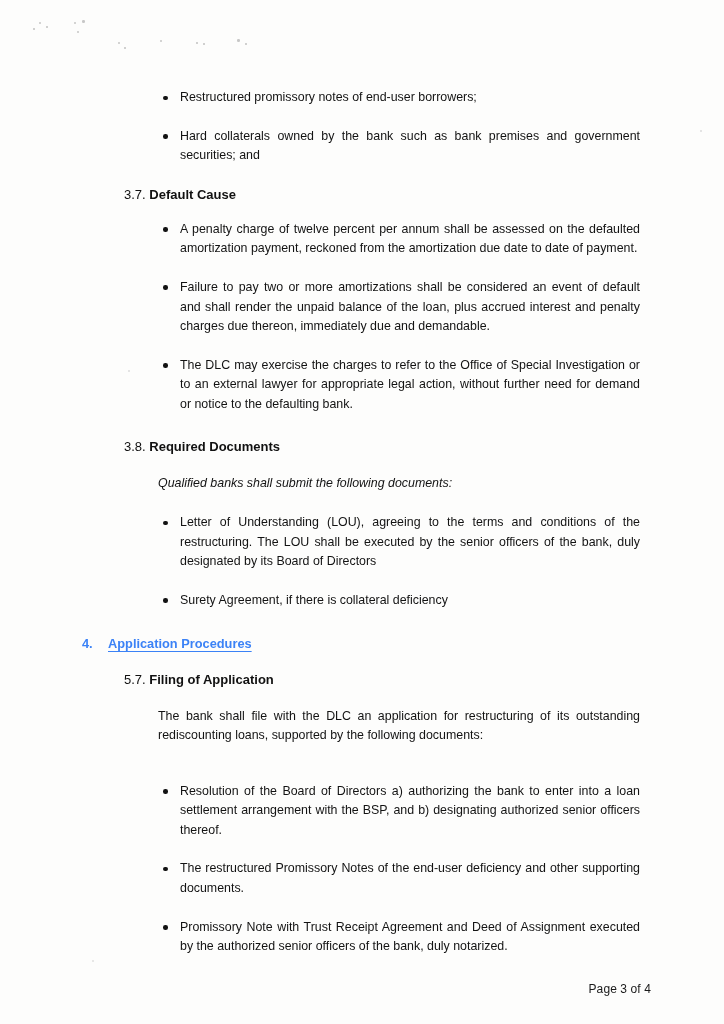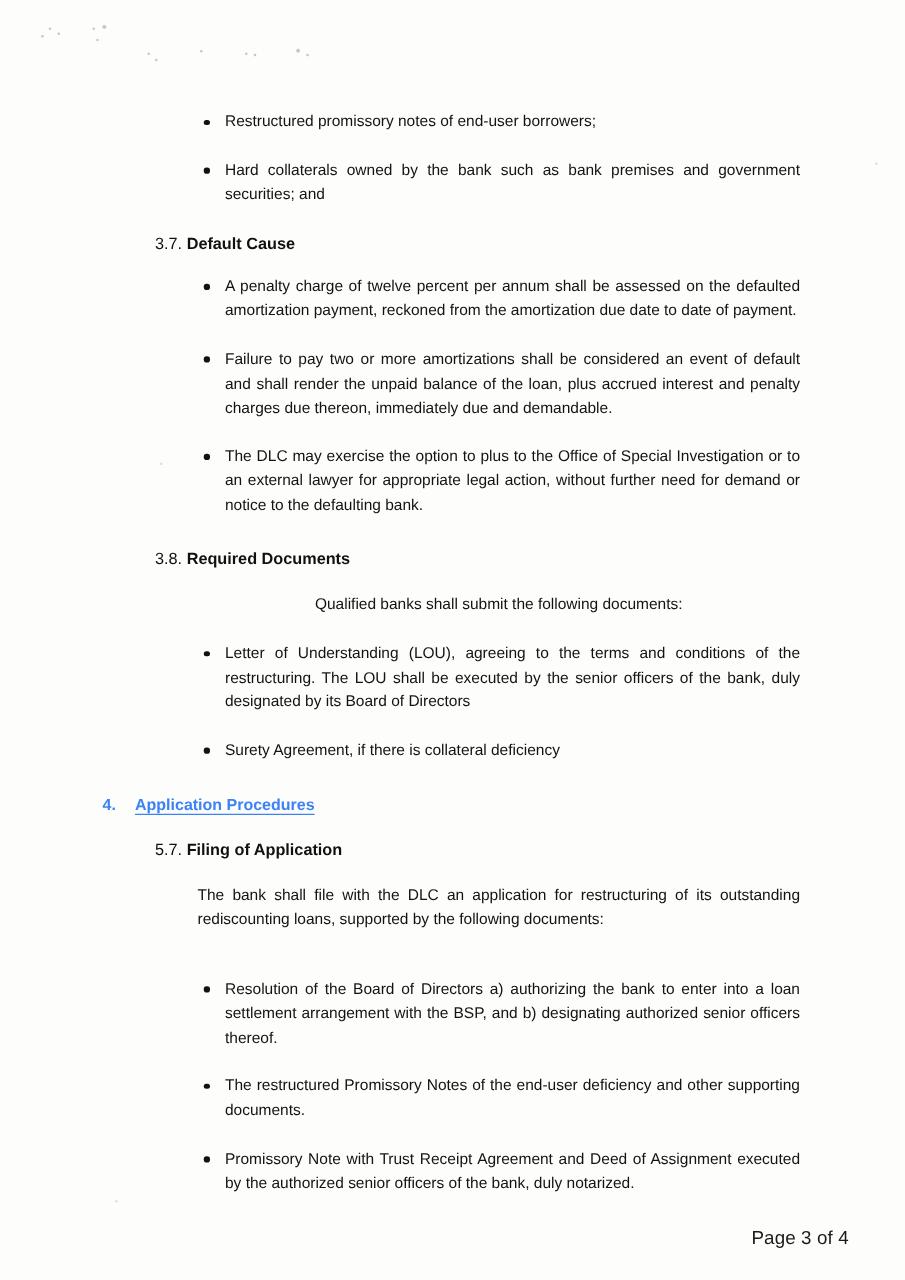--- a/index.html
+++ b/index.html
@@ -85,27 +85,27 @@
 
   .para {
     margin: 0 0 19px 0;
     padding-left: 158px;
     padding-right: 84px;
     text-align: justify;
     font-size: 12.4px;
     line-height: 19.6px;
     color: #131313;
   }
-  .para.nojustify { text-align: center; }
+  .para.nojustify { text-align: left; font-style: italic; }
 
   .footer {
     position: absolute;
-    right: 72px;
+    right: 100px;
     top: 982px;
-    font-size: 15px;
+    font-size: 12px;
     color: #1a1a1a;
     letter-spacing: .1px;
   }
 </style>
 </head>
 <body>
 
 <div class="page">
 
   <div class="speck" style="left:39px; top:22px; width:2px; height:2px;"></div>
@@ -134,21 +134,21 @@
 
     <p class="subheading">
       <span class="num">3.7.</span>
       <span class="ttl">Default Cause</span>
     </p>
 
     <p class="bullet-item">A penalty charge of twelve percent per annum shall be assessed on the defaulted amortization payment, reckoned from the amortization due date to date of payment.</p>
 
     <p class="bullet-item">Failure to pay two or more amortizations shall be considered an event of default and shall render the unpaid balance of the loan, plus accrued interest and penalty charges due thereon, immediately due and demandable.</p>
 
-    <p class="bullet-item" style="margin-bottom:22px;">The DLC may exercise the option to plus to the Office of Special Investigation or to an external lawyer for appropriate legal action, without further need for demand or notice to the defaulting bank.</p>
+    <p class="bullet-item" style="margin-bottom:22px;">The DLC may exercise the charges to refer to the Office of Special Investigation or to an external lawyer for appropriate legal action, without further need for demand or notice to the defaulting bank.</p>
 
     <p class="subheading" style="margin-bottom:18px;">
       <span class="num">3.8.</span>
       <span class="ttl">Required Documents</span>
     </p>
 
     <p class="para nojustify" style="margin-bottom:20px;">Qualified banks shall submit the following documents:</p>
 
     <p class="bullet-item">Letter of Understanding (LOU), agreeing to the terms and conditions of the restructuring.  The LOU shall be executed by the senior officers of the bank, duly designated by its Board of Directors</p>
 

